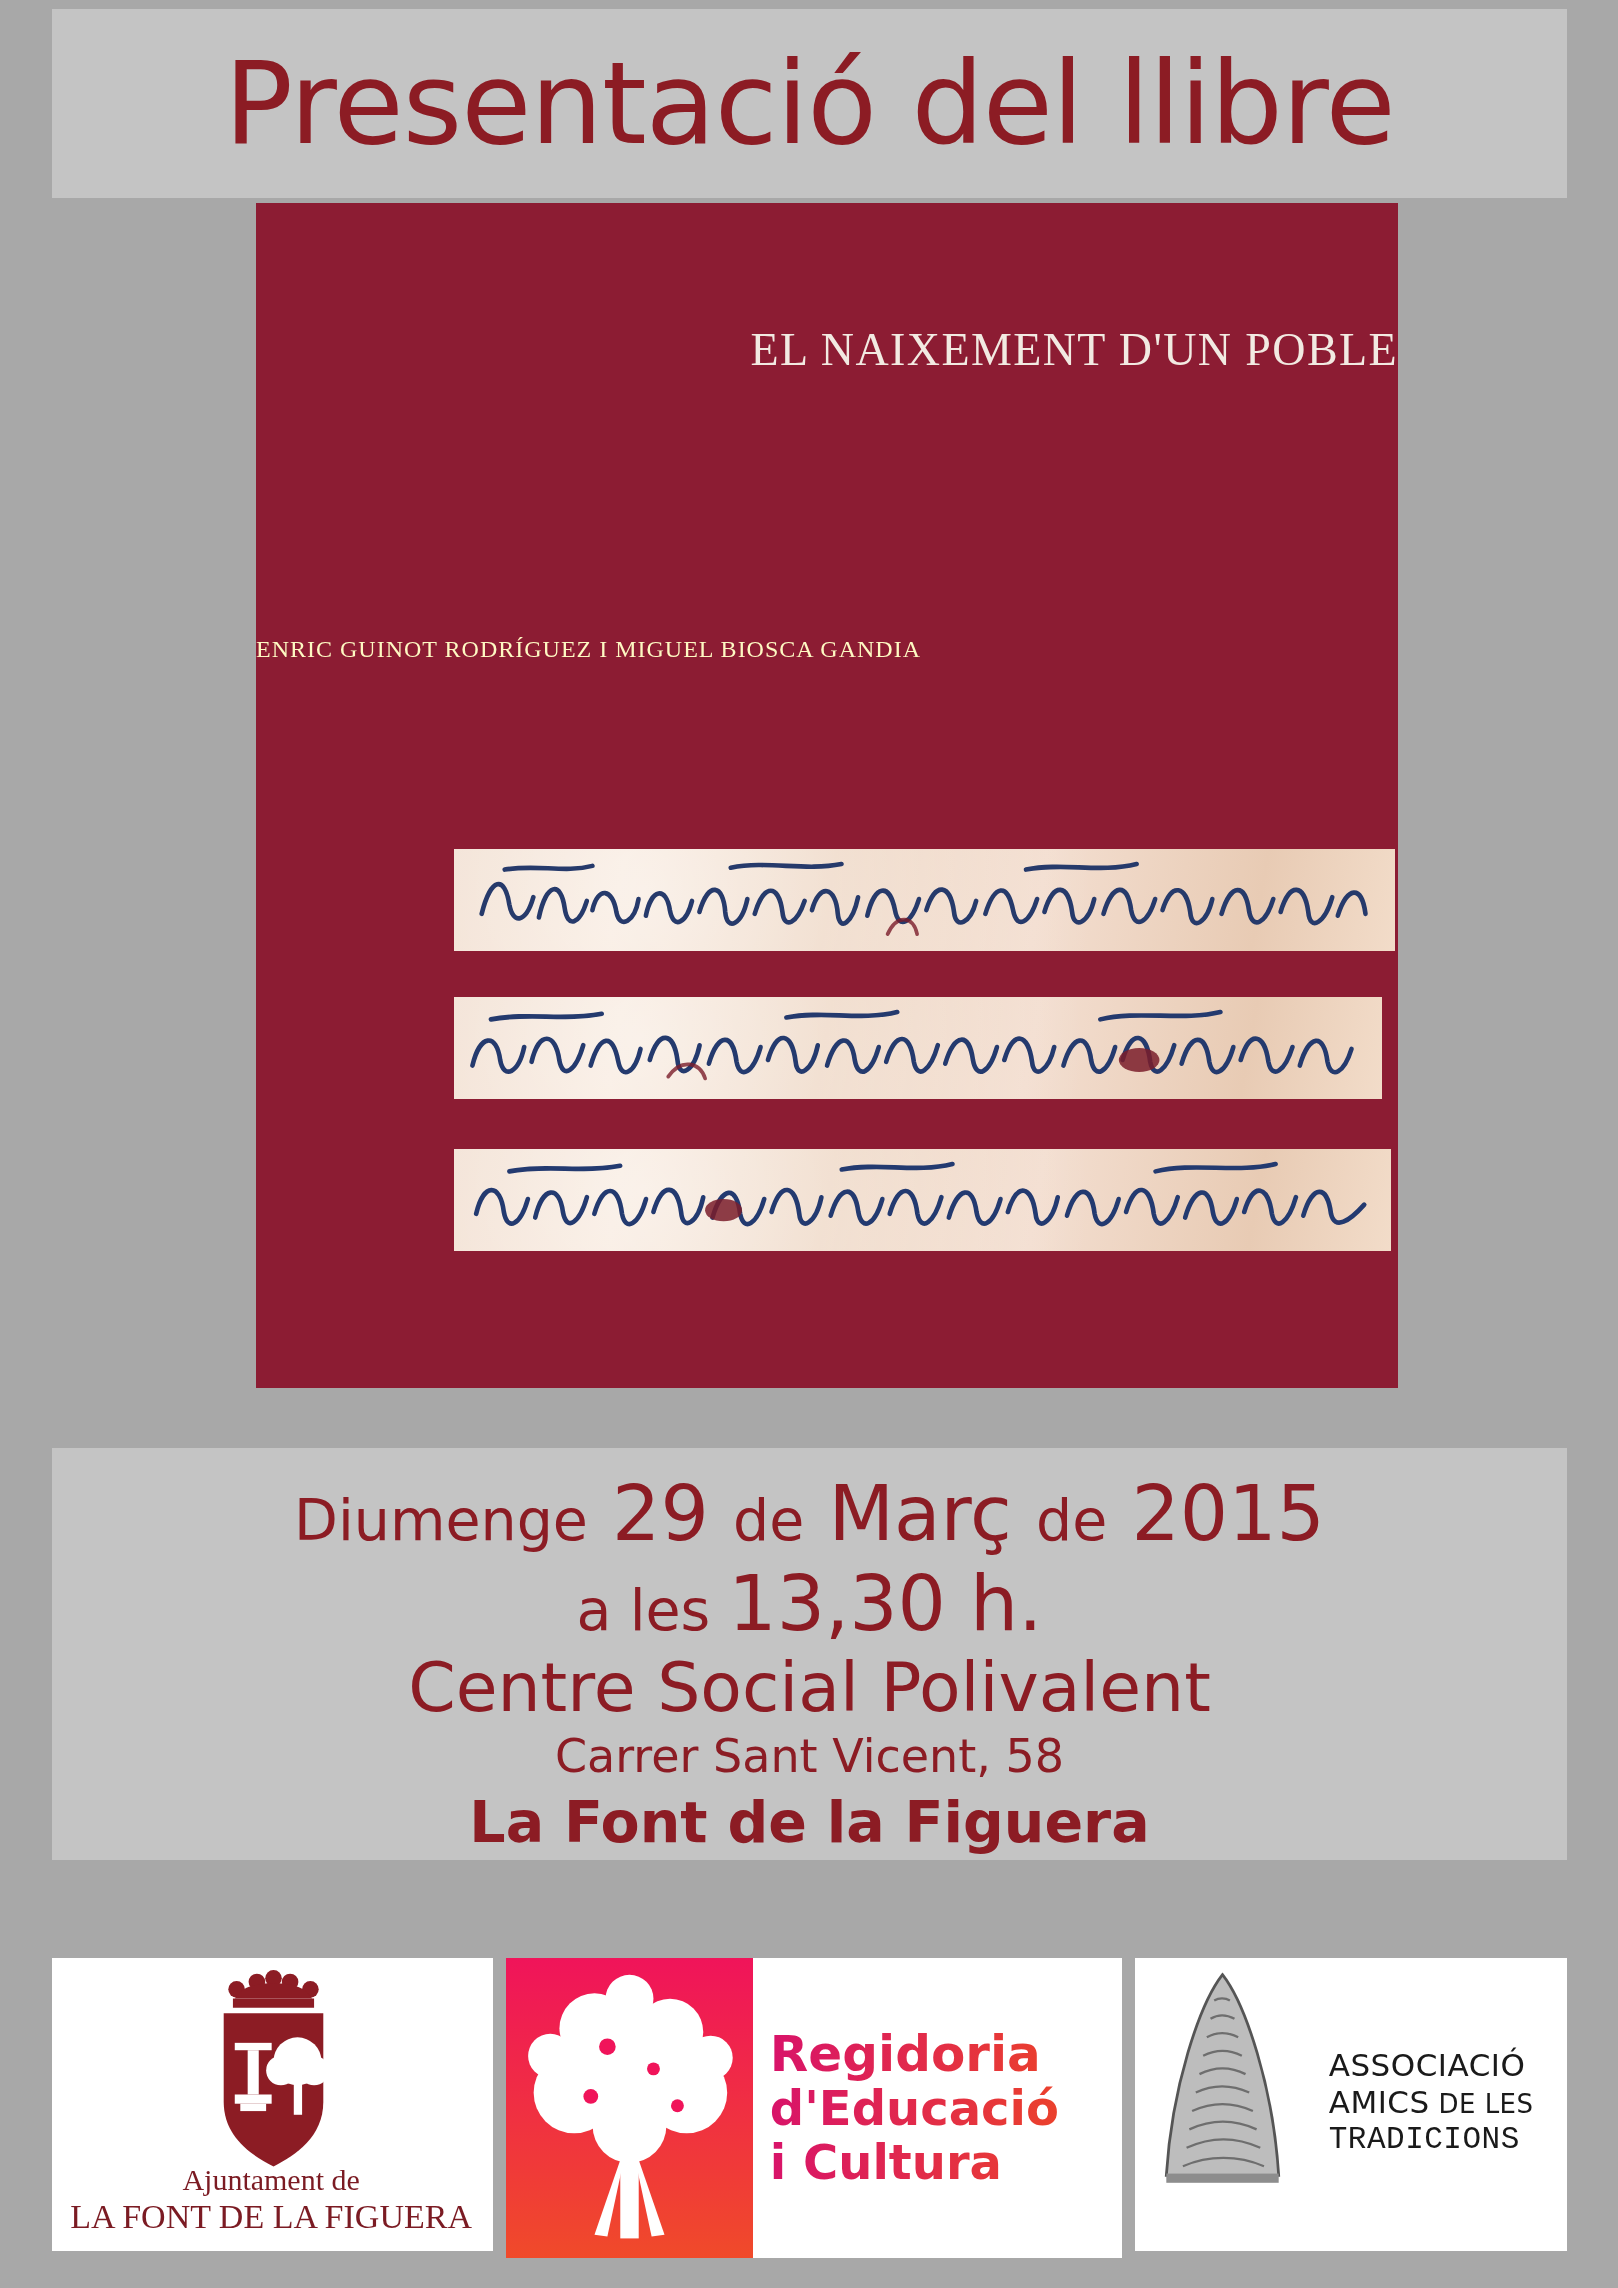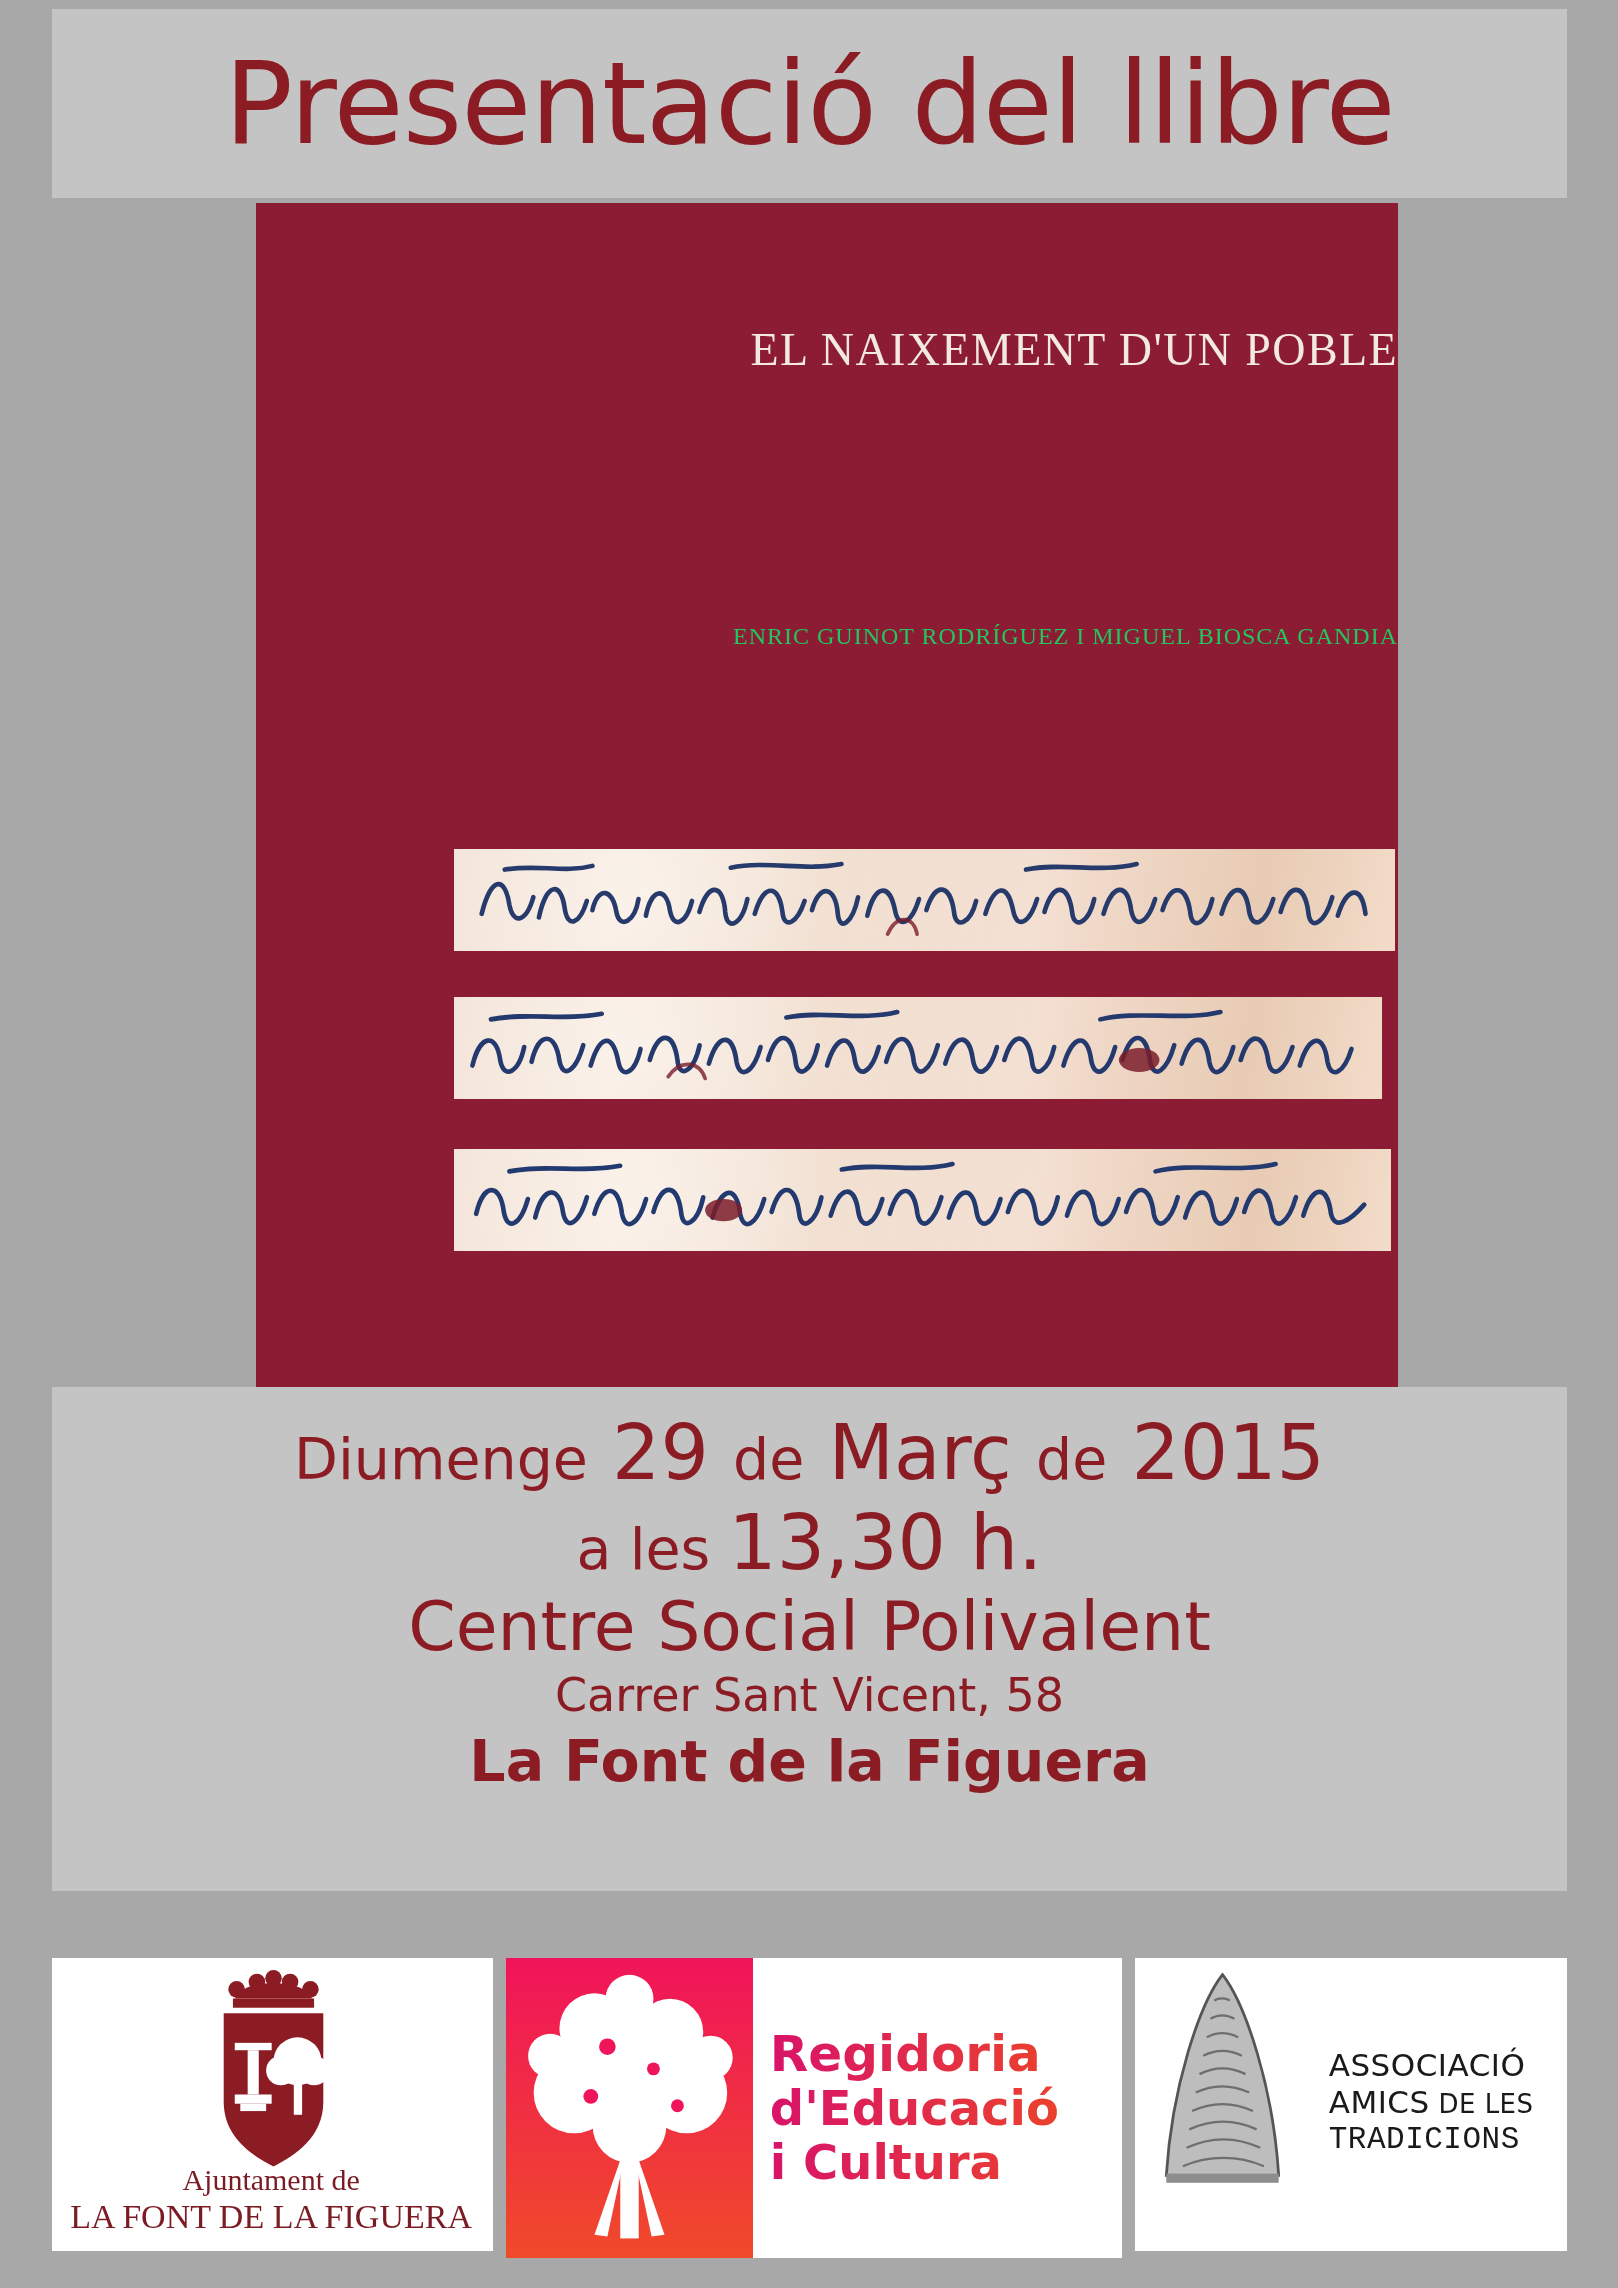--- a/index.html
+++ b/index.html
@@ -73,24 +73,24 @@
     text-align: center;
     color: #f2eae2;
     font-family: "Liberation Serif", serif;
     font-size: 37px;
     line-height: 1.35;
     letter-spacing: 1.1px;
   }
   .cover-authors {
     position: absolute;
     left: 0;
-    top: 420px;
+    top: 433px;
     width: 100%;
-    text-align: right;
-    color: #22c55e;
+    text-align: left;
+    color: #fef9c3;
     font-family: "Liberation Serif", serif;
     font-size: 24px;
     letter-spacing: 1px;
   }
 
   
   .manuscript {
     position: absolute;
     left: 198px;
     top: 646px;
@@ -112,23 +112,23 @@
   }
   .strip svg { display: block; }
   .strip1 { top: 0;   width: 941px; }
   .strip2 { top: 148px; width: 928px; }
   .strip3 { top: 300px; width: 937px; }
 
   
   .info-band {
     position: absolute;
     left: 52px;
-    top: 1387px;
+    top: 1448px;
     width: 1515px;
-    height: 504px;
+    height: 412px;
     background: #c4c4c4;
     text-align: center;
     color: #8c1c24;
   }
   .line-date {
     margin-top: 26px;
     font-size: 76px;
     line-height: 1.05;
     white-space: nowrap;
   }

